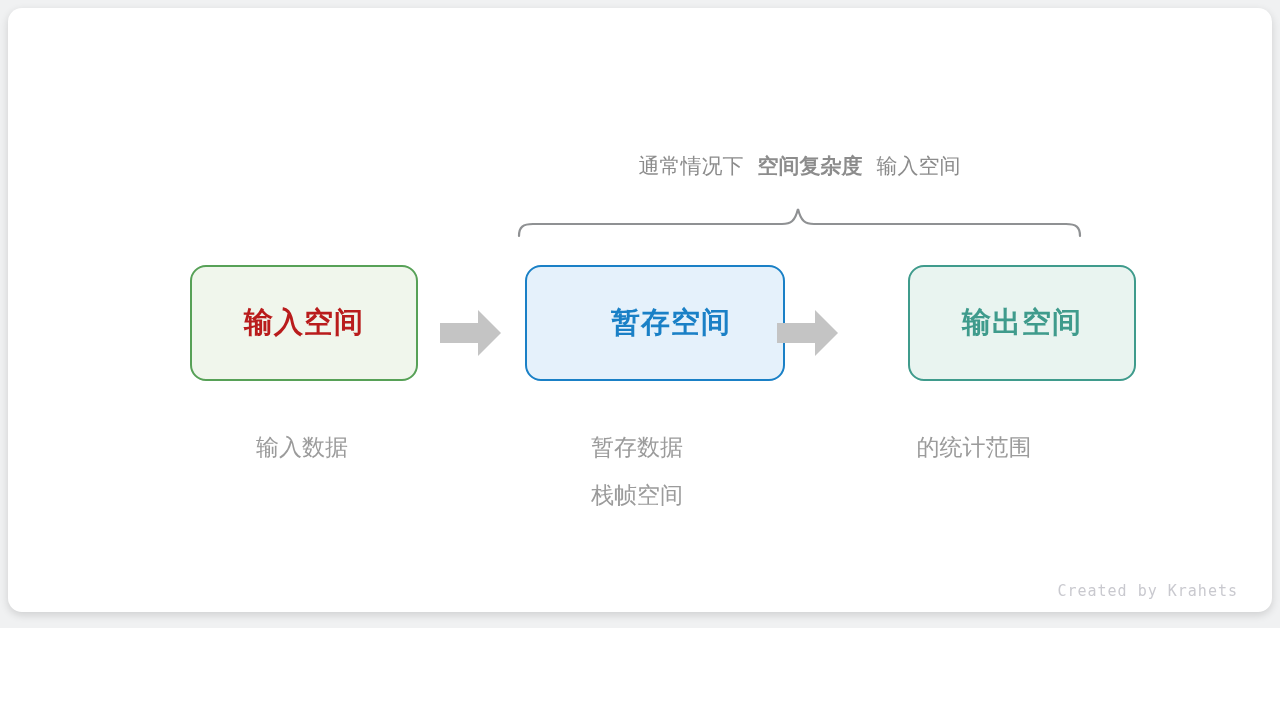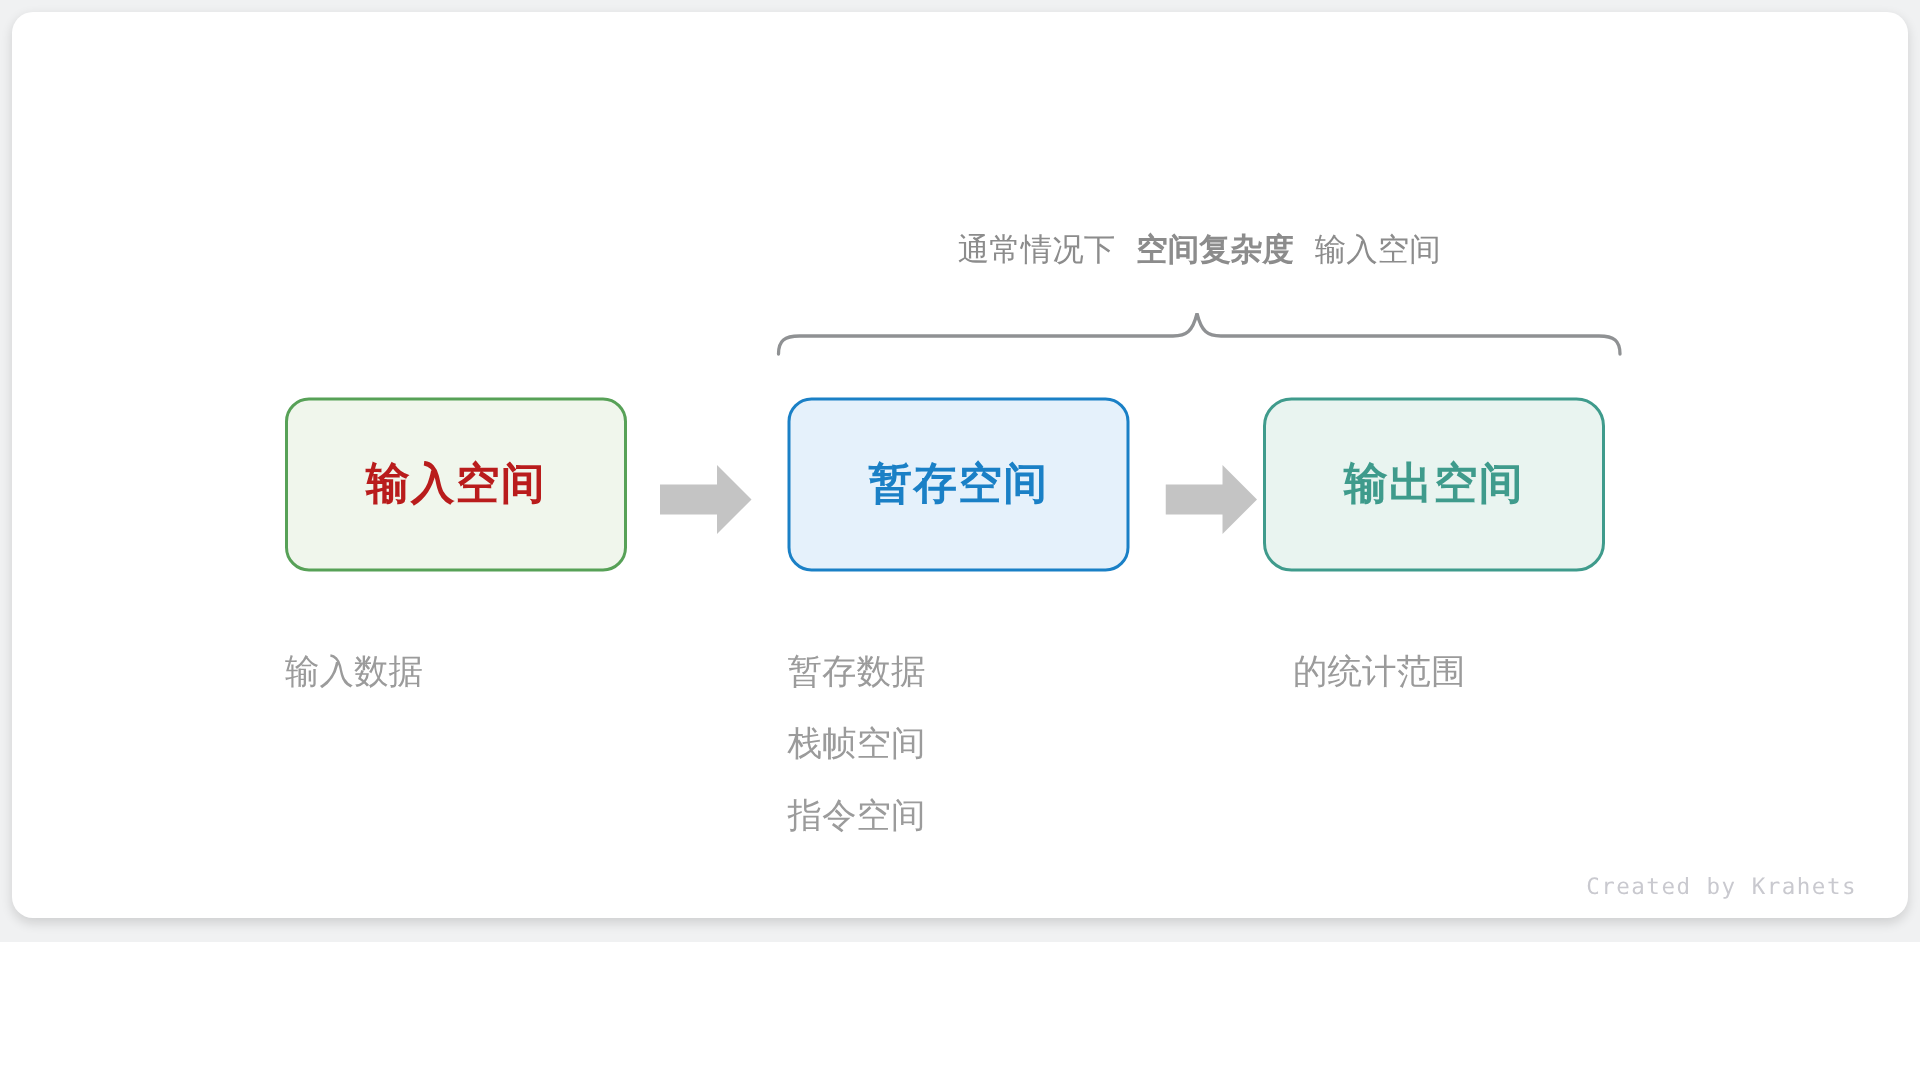--- a/index.html
+++ b/index.html
@@ -30,27 +30,28 @@
     position:absolute;
     width:224px;height:112px;
     border-width:2px;border-style:solid;
     border-radius:16px;
     display:flex;align-items:center;justify-content:center;
     font-size:29px;font-weight:800;
     letter-spacing:1px;
   }
   .box-input{left:182px;top:257px;}
   .box-buffer{left:517px;top:257px;}
-  .box-output{left:834px;top:257px;border-radius:19px;}
+  .box-output{left:900px;top:257px;}
   .arrow-svg{position:absolute;top:302px;}
   .arrow-1{left:432px;}
   .arrow-2{left:769px;}
   .note{
     position:absolute;
     width:224px;
+    text-align:center;
     font-size:23px;font-weight:500;
   }
   .credit{
     position:absolute;
     right:34px;bottom:12px;
     font-family:"DejaVu Sans Mono", monospace;
     font-size:15px;
     letter-spacing:1px;
   }
 </style>
@@ -71,36 +72,35 @@
     </svg>
 
     <div class="box box-input" style="border-color: rgb(87, 161, 87); background-color: rgb(240, 246, 236); color: #b91c1c;">
       <span>输入空间</span>
     </div>
 
     <svg class="arrow-svg arrow-1" width="62" height="46" viewBox="0 0 62 46">
       <polygon points="0,13 38,13 38,0 61,23 38,46 38,33 0,33" style="fill: rgb(196, 196, 196);"></polygon>
     </svg>
 
-    <div class="box box-buffer" style="border-color: rgb(26, 128, 198); background-color: rgb(229, 241, 251); color: rgb(26, 128, 198);">
+    <div class="box box-buffer" style="border-color: rgb(26, 128, 198); background-color: rgb(229, 241, 251); color: rgb(26, 128, 198); padding-left: 32px;">
       <span>暂存空间</span>
     </div>
 
     <svg class="arrow-svg arrow-2" width="62" height="46" viewBox="0 0 62 46">
       <polygon points="0,13 38,13 38,0 61,23 38,46 38,33 0,33" style="fill: rgb(196, 196, 196);"></polygon>
     </svg>
 
     <div class="box box-output" style="border-color: rgb(63, 155, 140); background-color: rgb(233, 244, 240); color: rgb(63, 155, 140);">
       <span>输出空间</span>
     </div>
 
     <div class="note" style="left: 182px; top: 424px; color: rgb(155, 155, 155);">输入数据</div>
 
     <div class="note" style="left: 517px; top: 424px; color: rgb(155, 155, 155);">暂存数据</div>
     <div class="note" style="left: 517px; top: 472px; color: rgb(155, 155, 155);">栈帧空间</div>
-    <div class="note" style="left: 517px; top: 520px; color: rgb(155, 155, 155);">指令空间</div>
 
     <div class="note" style="left: 854px; top: 424px; color: rgb(155, 155, 155);">的统计范围</div>
 
     <div class="credit" style="color: rgb(201, 201, 207);">Created by Krahets</div>
 
   </div>
 </div>
 
 </body></html>

